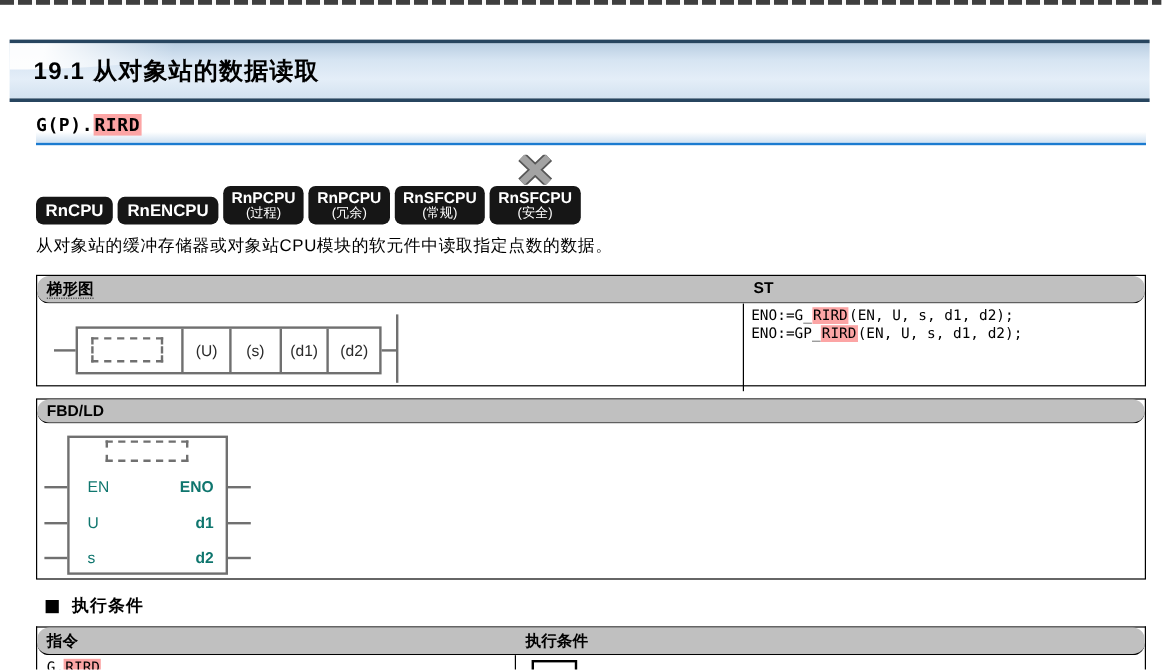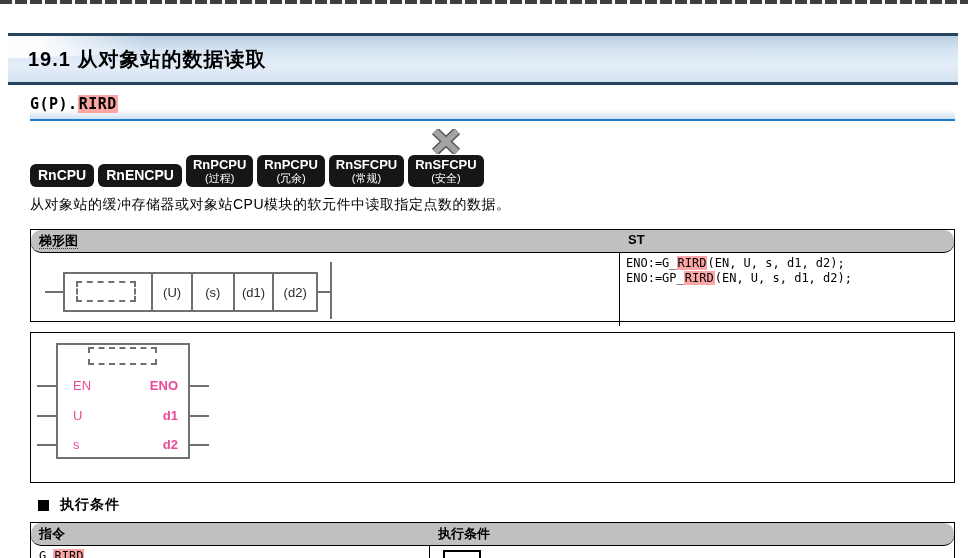--- a/index.html
+++ b/index.html
@@ -71,21 +71,21 @@
 
   
   .tbl2 { top:332px; height:151px; }
   .tbl2 .th1 { width:100%; }
   .t2body { height:129px; position:relative; }
   .fbd-block { position:absolute; left:25px; top:10px; width:134px; height:116px;
     border:2px solid #707070; }
   .fbd-name { position:absolute; left:57px; top:14px; width:69px; height:18px;
     border:2px dashed #707070; background:#fff; }
   .pin-line { position:absolute; width:19px; height:2px; background:#707070; }
-  .pin-label { position:absolute; font-size:13px; color:#ec4899; line-height:16px; height:16px; }
+  .pin-label { position:absolute; font-size:13px; color:#0f766e; line-height:16px; height:16px; }
   .pin-out { width:40px; text-align:right;font-weight:bold; }
 
   
   .exec-heading { position:absolute; left:38px; top:496px; display:flex; align-items:center; }
   .sq-bullet { width:11px; height:11px; background:#000; margin-right:11px; }
   .exec-heading span { font-size:14px; font-weight:bold; letter-spacing:1px; }
 
   
   .tbl3 { top:522px; height:40px; border-bottom:none; }
   .tbl3 .th1 { width:399px; }
@@ -163,20 +163,23 @@
       <div class="lline" style="left:299px; top:9px; width:2px; height:57px;"></div>
     </div>
     <div class="st-cell">
       <div><span>ENO:=G_</span><span class="hl">RIRD</span><span>(EN, U, s, d1, d2);</span></div>
       <div><span>ENO:=GP_</span><span class="hl">RIRD</span><span>(EN, U, s, d1, d2);</span></div>
     </div>
   </div>
 </div>
 
 <div class="tbl tbl2">
+  <div class="thead">
+    <div class="th th1">FBD/LD</div>
+  </div>
   <div class="t2body">
     <div class="fbd-block"></div>
     <div class="fbd-name"></div>
 
     <div class="pin-line" style="left:6px; top:52px;"></div>
     <div class="pin-line" style="left:6px; top:82px;"></div>
     <div class="pin-line" style="left:6px; top:111px;"></div>
     <div class="pin-line" style="left:159px; top:52px;"></div>
     <div class="pin-line" style="left:159px; top:82px;"></div>
     <div class="pin-line" style="left:159px; top:111px;"></div>

